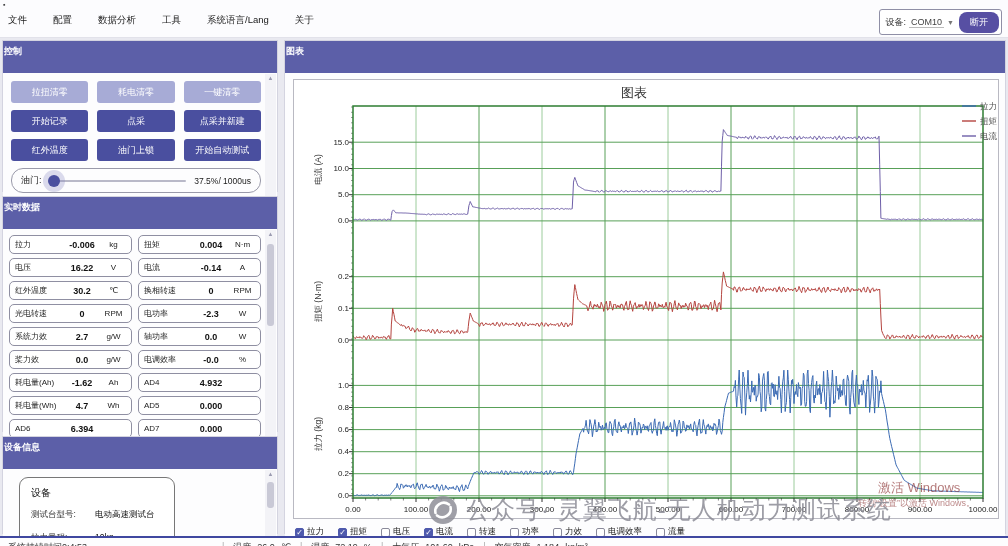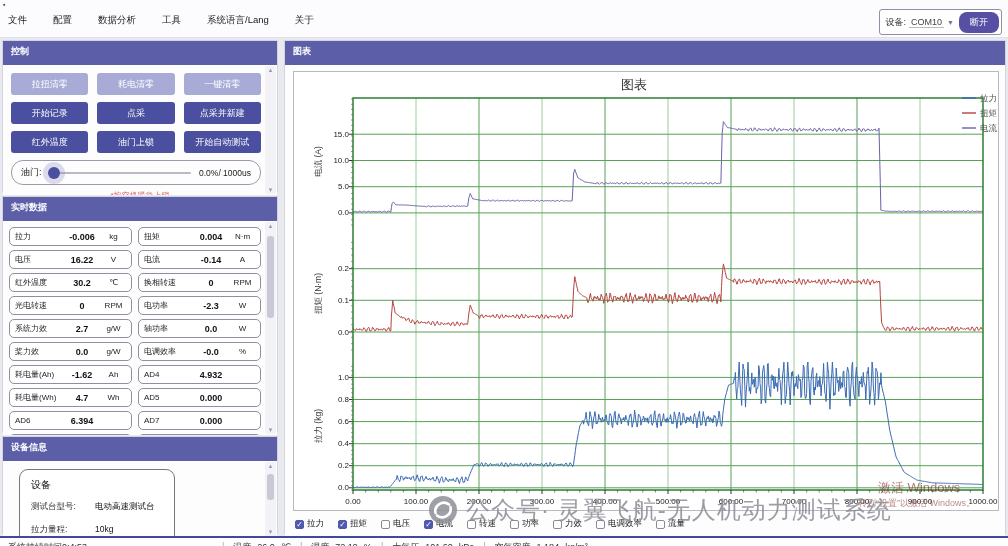--- a/index.html
+++ b/index.html
@@ -14,21 +14,21 @@
   .app-icon { position:absolute; top:1px; left:3px; font-size:7px; color:#444; }
   .menu-bar { position:absolute; top:14px; left:8px; display:flex; gap:26px; }
   .menu-item { font-size:9.5px; color:#1a1a1a; cursor:default; }
   .device-group { position:absolute; top:9px; right:6px; height:26px; border:1px solid #8f8fa6; border-radius:3px; background:#fff; display:flex; align-items:center; padding:2px 2px 2px 6px; }
   .dev-label { font-size:9px; color:#333; margin-right:3px; }
   .dev-port  { font-size:9px; color:#444; border-bottom:1px solid #bbb; padding:0 2px; }
   .dev-caret { font-size:7px; color:#777; margin:0 5px 0 3px; }
   .btn-disconnect { background:#574fa3; color:#fff; border:none; border-radius:8px; font-size:9px; padding:4px 11px; font-family:inherit; }
   
   .panel { position:absolute; background:#fff; border:1px solid #d4d4e0; }
-  .panel-header { height:24px; background:#5c5fa8; color:#fff; font-size:9px; font-weight:bold; line-height:20px; padding-left:8px; }
+  .panel-header { height:32px; background:#5c5fa8; color:#fff; font-size:9px; font-weight:bold; line-height:20px; padding-left:1px; }
   .panel-body { position:relative; overflow:hidden; height:calc(100% - 20px); background:#fdfdfe; }
   .vscroll { position:absolute; top:1px; bottom:1px; right:1px; width:11px; background:#f3f3f7; color:#9a9ab0; font-size:6px; text-align:center; }
   .vs-up { position:absolute; top:1px; left:0; right:0; }
   .vs-dn { position:absolute; bottom:1px; left:0; right:0; }
   .vthumb { position:absolute; left:2px; width:7px; border-radius:3px; background:#c9c9d6; }
   
   #panel-control { left:2px; top:40px; width:276px; height:152px; }
   .btn-grid { margin:8px 16px 0 8px; display:grid; grid-template-columns:repeat(3,1fr); gap:7px 9px; }
   .ctl-btn { height:22px; border:none; border-radius:3px; color:#fff; font-size:9px; font-family:inherit; }
   .ctl-btn.light { background:#a7abd6; }
@@ -107,21 +107,21 @@
         <button class="ctl-btn dark">点采并新建</button>
         <button class="ctl-btn dark">红外温度</button>
         <button class="ctl-btn dark">油门上锁</button>
         <button class="ctl-btn dark">开始自动测试</button>
       </div>
     <div class="slider-box">
       <span class="sl-label">油门:</span>
       <span class="sl-track">
           <span class="sl-thumb"></span>
         </span>
-      <span class="sl-value">0.0%/ 1000us</span>
+      <span class="sl-value">37.5%/ 1000us</span>
     </div>
     <div class="ctl-warning">*按空格紧急上锁</div>
     <div class="vscroll">
       <span class="vs-up">▲</span>
       <span class="vs-dn">▼</span>
     </div>
   </div>
 </div>
 
 <div class="panel" id="panel-realtime">

